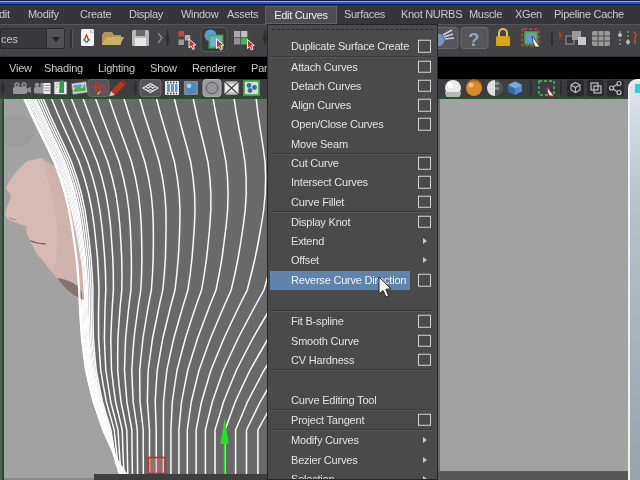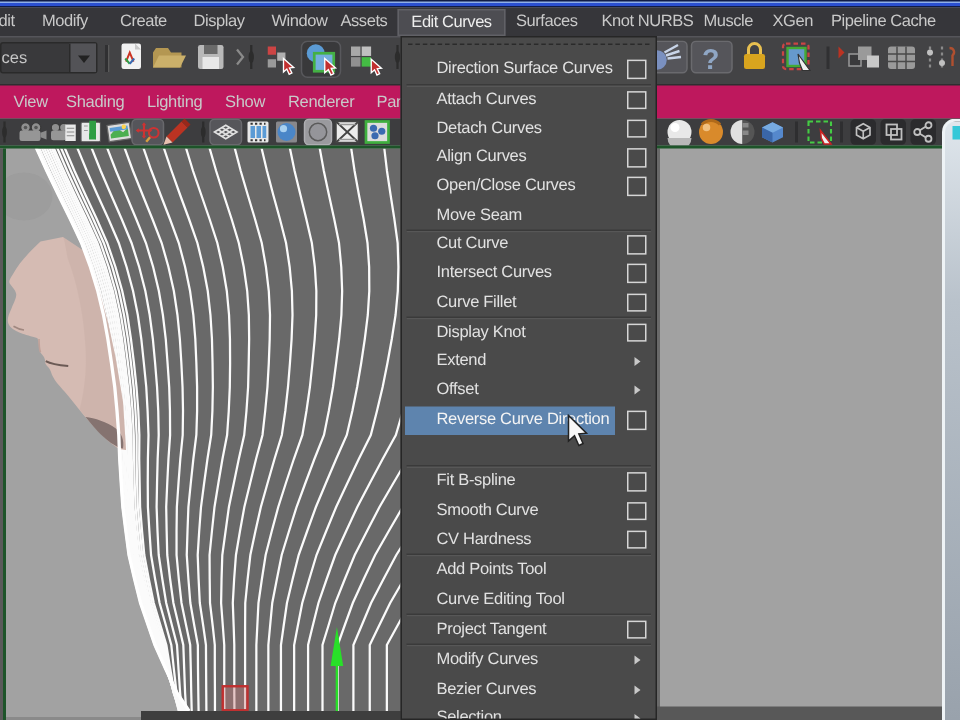--- a/index.html
+++ b/index.html
@@ -131,21 +131,21 @@
         <rect x="578" y="10" width="8" height="8" fill="#c8c8c8"></rect>
   <rect x="592" y="4" width="18" height="15" rx="2" fill="#9a9a9a"></rect>
   <path d="M592,9 L610,9 M592,14 L610,14 M598,4 L598,19 M604,4 L604,19" stroke="#4a4a4a" stroke-width="1"></path>
   <path d="M620,4 L620,19 M628,4 L628,19" stroke="#8a8a8a" stroke-width="1.5" stroke-dasharray="2,2"></path>
   <circle cx="620" cy="8" r="2" fill="#c0c0c0"></circle>
         <circle cx="628" cy="15" r="2" fill="#c0c0c0"></circle>
   <path d="M633,5 C636,5 637,8 635,10 L635,17" stroke="#b05030" stroke-width="1.6" fill="none"></path>
  </g>
 </svg>
 </div>
-<div style="position:absolute;left:0;top:56px;width:640px;height:23px;background:#be185d;border-top:1px solid #2e2e30;box-sizing:border-box;color:#c9c9c9;font-size:11px;letter-spacing:-0.2px">
+<div style="position:absolute;left:0;top:56px;width:640px;height:23px;background:#000000;border-top:1px solid #2e2e30;box-sizing:border-box;color:#c9c9c9;font-size:11px;letter-spacing:-0.2px">
     <span style="position:absolute;left:9px;top:5px">View</span>
     <span style="position:absolute;left:44px;top:5px">Shading</span>
     <span style="position:absolute;left:98px;top:5px">Lighting</span>
     <span style="position:absolute;left:150px;top:5px">Show</span>
     <span style="position:absolute;left:192px;top:5px">Renderer</span>
     <span style="position:absolute;left:251px;top:5px">Panels</span>
   </div>
 <div style="position:absolute;left:0;top:79px;width:640px;height:18px;background:#3d3d3f">
 <svg width="640" height="18" xmlns="http://www.w3.org/2000/svg">
  <path d="M3,2 L3,16" stroke="#2c2c2c" stroke-width="1.5"></path>
@@ -254,21 +254,21 @@
 </div>
 <div style="position:absolute;left:0;top:97px;width:631px;height:2px;background:#1d5429;z-index:5"></div>
 <div style="position:absolute;left:0;top:99px;width:2px;height:381px;background:#5a5a5a;z-index:5"></div>
 <div style="position:absolute;left:2px;top:99px;width:2px;height:381px;background:#1d5429;z-index:5"></div>
 <div style="position:absolute;left:628px;top:79px;width:12px;height:401px;z-index:40;background:linear-gradient(#dfe6ec,#b9c2cb 30%,#99a2ac);border-left:2.5px solid #eef3f6;border-top:2.5px solid #eef3f6;border-top-left-radius:9px;box-sizing:border-box">
     <span style="position:absolute;left:5px;top:3px;width:8px;height:9px;background:#35c8d8"></span>
   </div>
 <div style="position:absolute;left:267px;top:24px;width:170.5px;height:456px;background:#4a4a4a;border:1px solid #262626;box-sizing:border-box;font-size:11px;letter-spacing:-0.2px;z-index:50;overflow:hidden">
 <div style="position:absolute;left:4px;right:4px;top:4px;border-top:1.5px dashed #2a2a2a"></div>
 <div style="position:absolute;left:1.5px;right:1.5px;top:11.8px;height:19.4px;">
-      <span style="position:absolute;left:21.5px;top:50%;transform:translateY(-54%);color:#e2e2e2;white-space:nowrap">Direction Surface Curves</span>
+      <span style="position:absolute;left:21.5px;top:50%;transform:translateY(-54%);color:#e2e2e2;white-space:nowrap">Duplicate Surface Create</span>
       <span style="position:absolute;right:4.5px;top:50%;transform:translateY(-50%);width:10.5px;height:10.5px;border:1.5px solid #d6d6d6"></span>
     </div>
     <div style="position:absolute;left:3px;right:3px;top:30.7px;height:1px;background:#3a3a3a;border-bottom:1px solid #575757"></div>
     <div style="position:absolute;left:1.5px;right:1.5px;top:32.1px;height:19.4px;">
       <span style="position:absolute;left:21.5px;top:50%;transform:translateY(-54%);color:#e2e2e2;white-space:nowrap">Attach Curves</span>
       <span style="position:absolute;right:4.5px;top:50%;transform:translateY(-50%);width:10.5px;height:10.5px;border:1.5px solid #d6d6d6"></span>
     </div>
     <div style="position:absolute;left:1.5px;right:1.5px;top:51.3px;height:19.4px;">
       <span style="position:absolute;left:21.5px;top:50%;transform:translateY(-54%);color:#e2e2e2;white-space:nowrap">Detach Curves</span>
       <span style="position:absolute;right:4.5px;top:50%;transform:translateY(-50%);width:10.5px;height:10.5px;border:1.5px solid #d6d6d6"></span>
@@ -322,23 +322,20 @@
     </div>
     <div style="position:absolute;left:1.5px;right:1.5px;top:306.0px;height:19.4px;">
       <span style="position:absolute;left:21.5px;top:50%;transform:translateY(-54%);color:#e2e2e2;white-space:nowrap">Smooth Curve</span>
       <span style="position:absolute;right:4.5px;top:50%;transform:translateY(-50%);width:10.5px;height:10.5px;border:1.5px solid #d6d6d6"></span>
     </div>
     <div style="position:absolute;left:1.5px;right:1.5px;top:325.3px;height:19.4px;">
       <span style="position:absolute;left:21.5px;top:50%;transform:translateY(-54%);color:#e2e2e2;white-space:nowrap">CV Hardness</span>
       <span style="position:absolute;right:4.5px;top:50%;transform:translateY(-50%);width:10.5px;height:10.5px;border:1.5px solid #d6d6d6"></span>
     </div>
     <div style="position:absolute;left:3px;right:3px;top:344.0px;height:1px;background:#3a3a3a;border-bottom:1px solid #575757"></div>
-    <div style="position:absolute;left:1.5px;right:1.5px;top:345.8px;height:19.4px;">
-      <span style="position:absolute;left:21.5px;top:50%;transform:translateY(-54%);color:#e2e2e2;white-space:nowrap">Add Points Tool</span>
-    </div>
     <div style="position:absolute;left:1.5px;right:1.5px;top:365.1px;height:19.4px;">
       <span style="position:absolute;left:21.5px;top:50%;transform:translateY(-54%);color:#e2e2e2;white-space:nowrap">Curve Editing Tool</span>
     </div>
     <div style="position:absolute;left:3px;right:3px;top:383.5px;height:1px;background:#3a3a3a;border-bottom:1px solid #575757"></div>
     <div style="position:absolute;left:1.5px;right:1.5px;top:385.1px;height:19.4px;">
       <span style="position:absolute;left:21.5px;top:50%;transform:translateY(-54%);color:#e2e2e2;white-space:nowrap">Project Tangent</span>
       <span style="position:absolute;right:4.5px;top:50%;transform:translateY(-50%);width:10.5px;height:10.5px;border:1.5px solid #d6d6d6"></span>
     </div>
     <div style="position:absolute;left:3px;right:3px;top:403.6px;height:1px;background:#3a3a3a;border-bottom:1px solid #575757"></div>
     <div style="position:absolute;left:1.5px;right:1.5px;top:405.7px;height:19.4px;">

